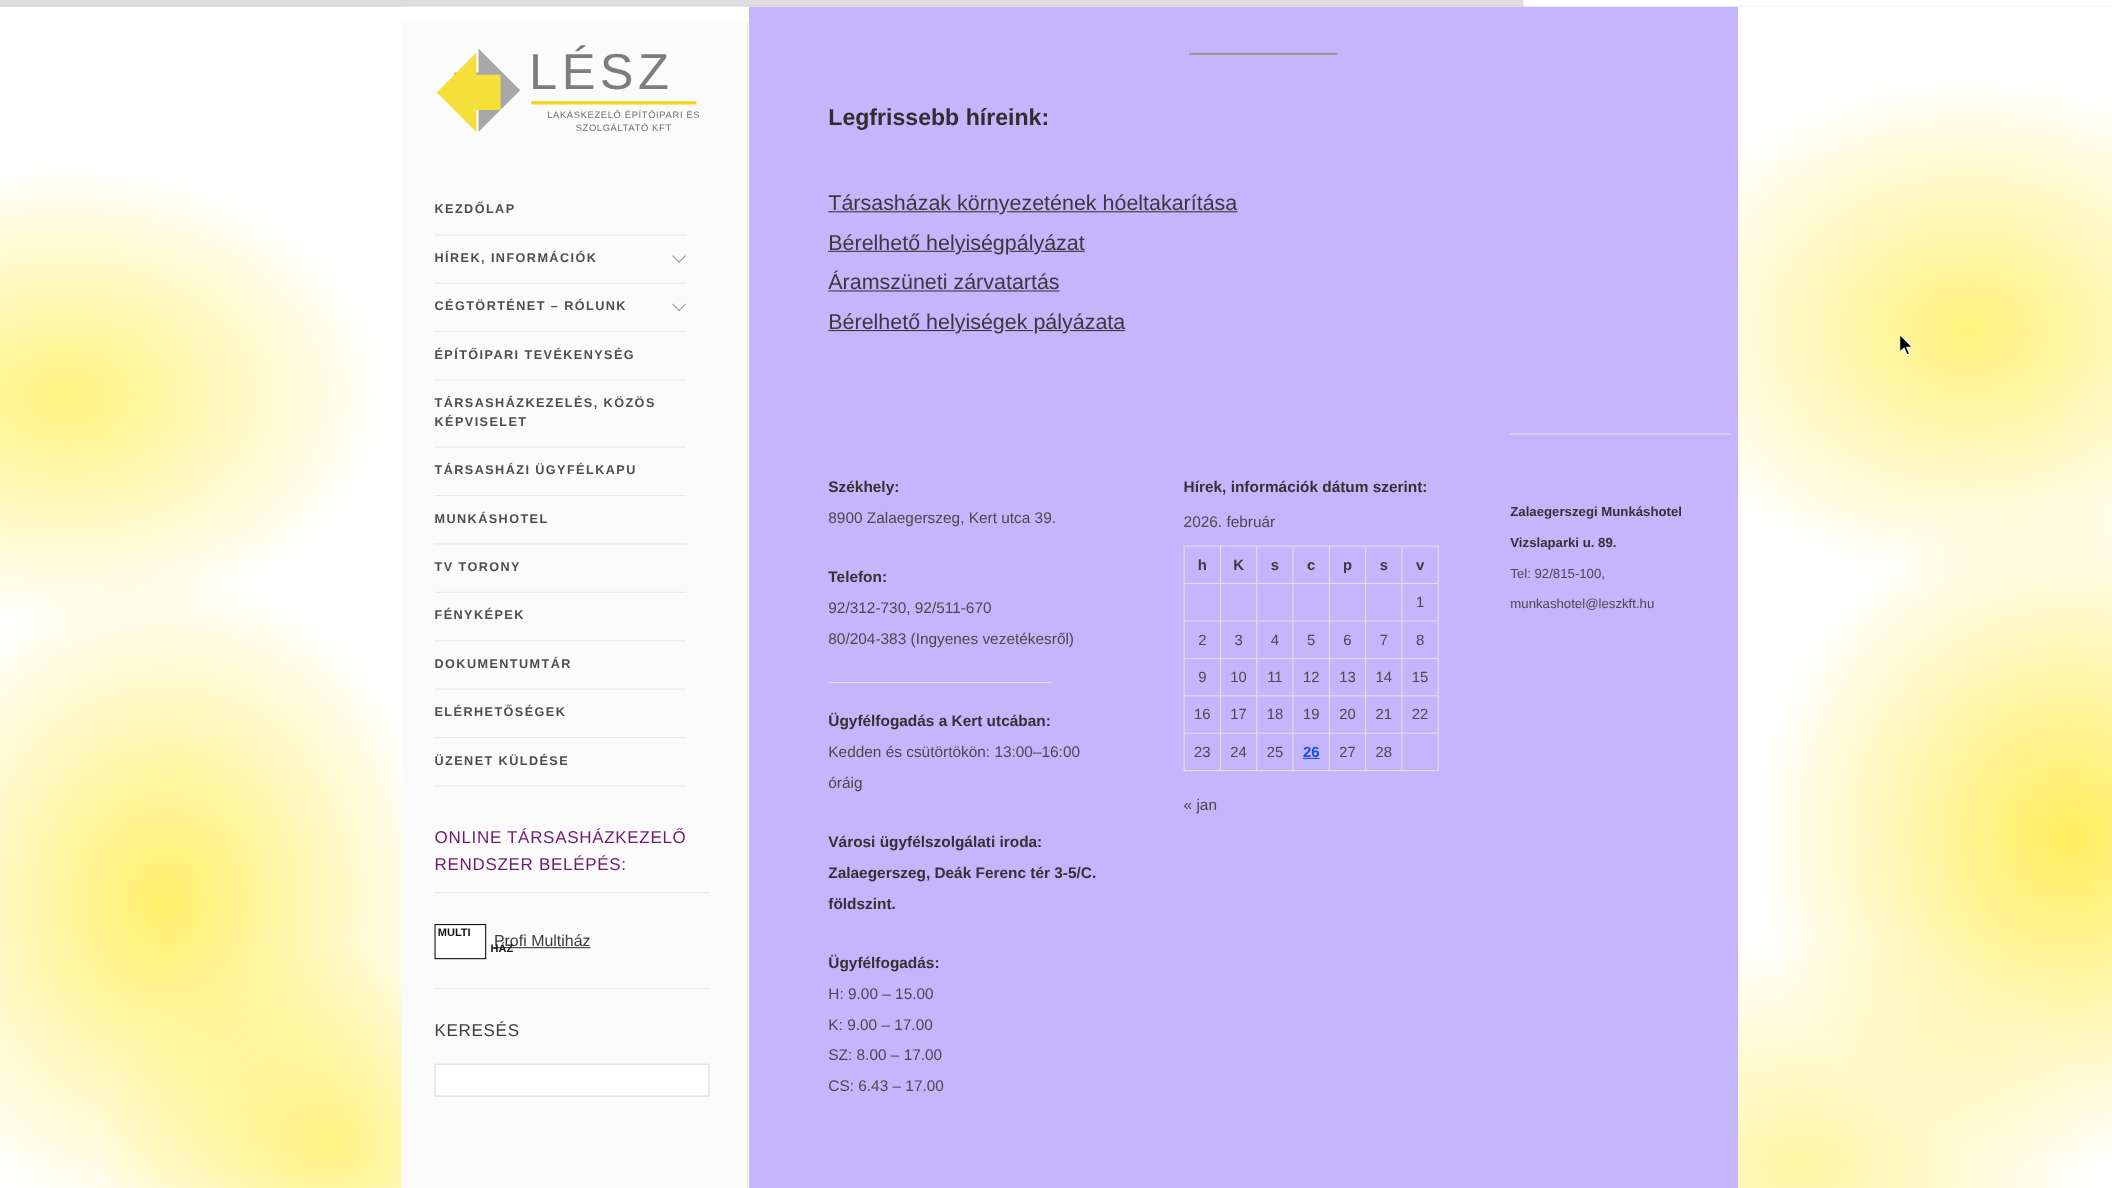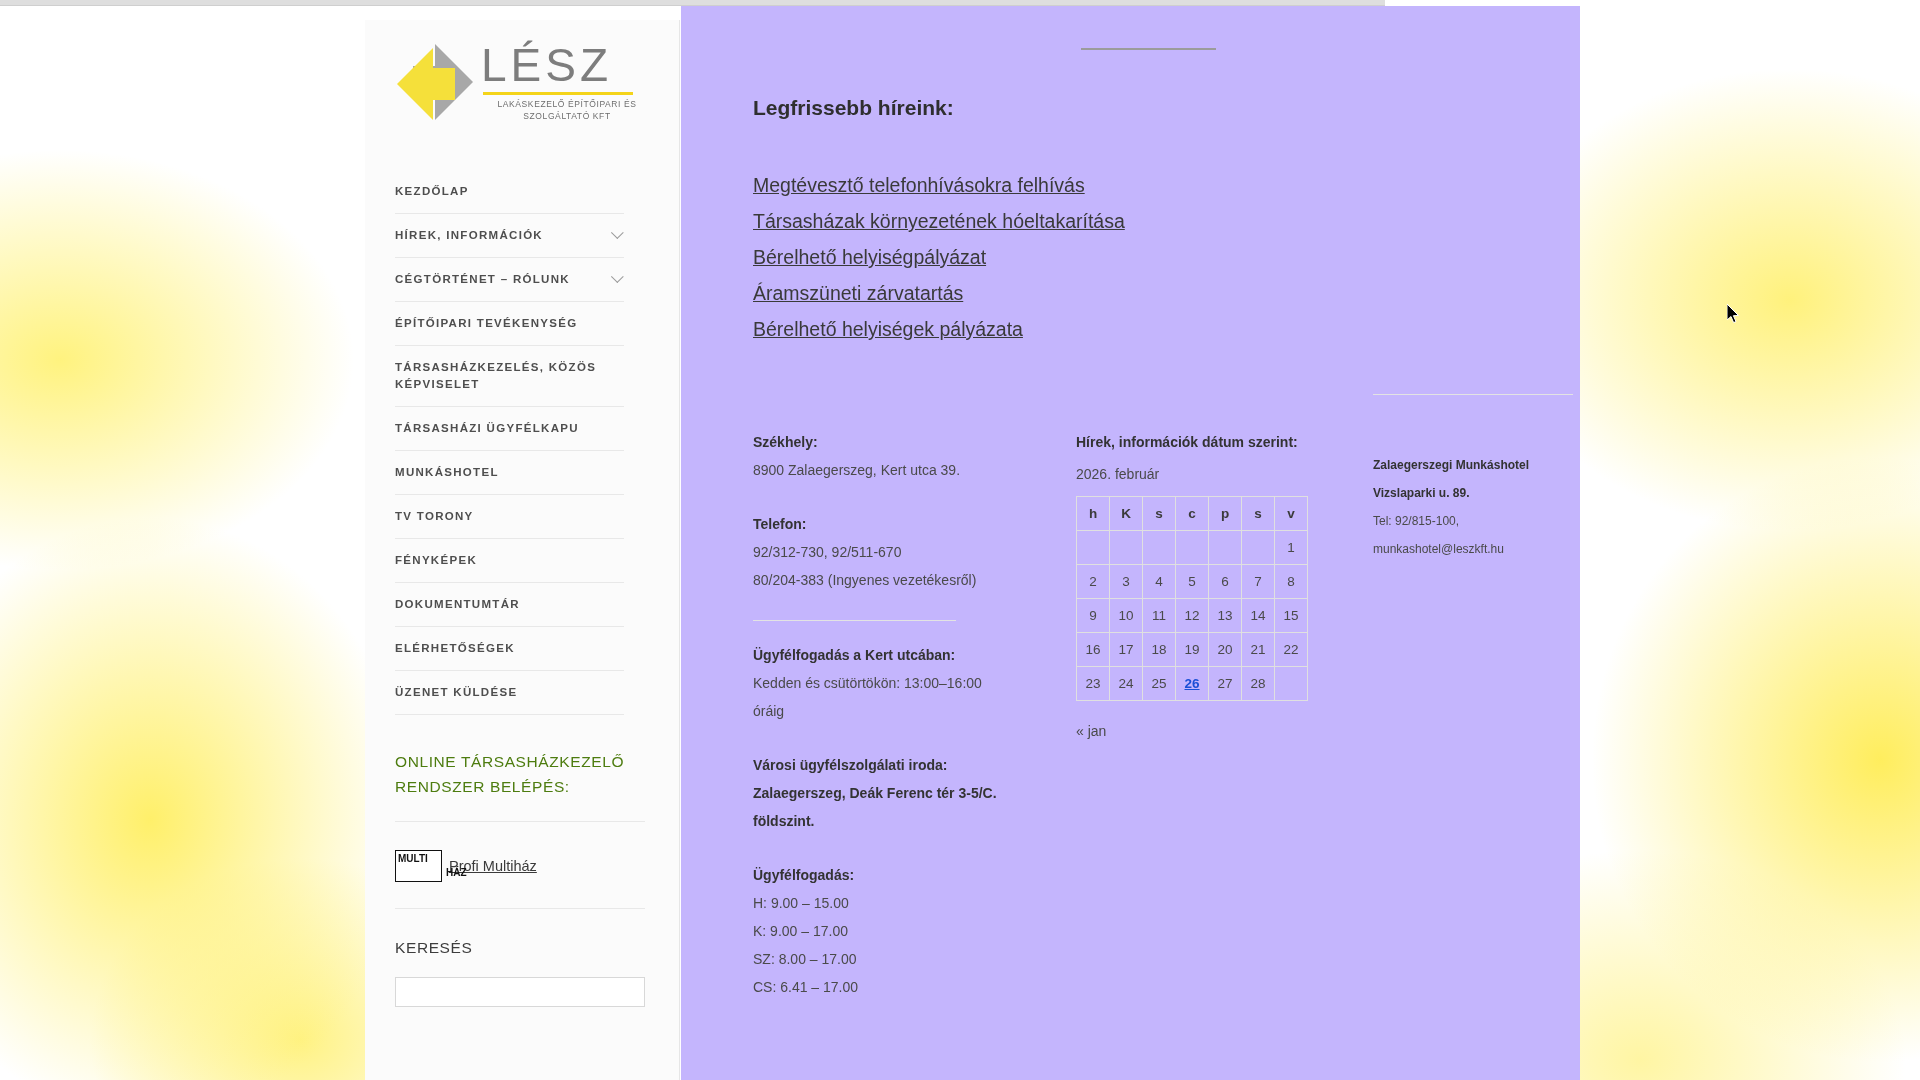--- a/index.html
+++ b/index.html
@@ -132,24 +132,24 @@
     transform-origin: center;
     rotate: 45deg;
     margin-top: -4px;
   }
 
   .section-head {
     margin: 34px 0 0 20px;
     width: 250px;
     font-size: 15.5px;
     letter-spacing: 0.6px;
-    color: #4d7c0f;
+    color: #701a75;
     line-height: 25px;
     font-weight: 400;
-    padding-bottom: 22px;
+    padding-bottom: 12px;
     border-bottom: 1px solid #e8e8e8;
   }
 
   .multi-row {
     margin: 28px 0 0 20px;
     display: flex;
     align-items: center;
     gap: 7px;
     padding-bottom: 26px;
     border-bottom: 1px solid #e8e8e8;
@@ -406,21 +406,20 @@
     <input class="search-box" type="text" placeholder="" style="">
   </div>
 
   <div id="main">
 
     <div class="top-rule"></div>
 
     <div class="news-title">Legfrissebb híreink:</div>
 
     <div class="news-list">
-      <a class="news-link">Megtévesztő telefonhívásokra felhívás</a>
       <a class="news-link">Társasházak környezetének hóeltakarítása</a>
       <a class="news-link">Bérelhető helyiségpályázat</a>
       <a class="news-link">Áramszüneti zárvatartás</a>
       <a class="news-link">Bérelhető helyiségek pályázata</a>
     </div>
 
     <div class="col-contact">
       <div class="grp">
         <div class="bold">Székhely:</div>
         <div>8900 Zalaegerszeg, Kert utca 39.</div>
@@ -437,21 +436,21 @@
       </div>
       <div class="grp">
         <div class="bold">Városi ügyfélszolgálati iroda:</div>
         <div class="bold">Zalaegerszeg, Deák Ferenc tér 3-5/C. földszint.</div>
       </div>
       <div class="grp">
         <div class="bold">Ügyfélfogadás:</div>
         <div>H: 9.00 – 15.00</div>
         <div>K: 9.00 – 17.00</div>
         <div>SZ: 8.00 – 17.00</div>
-        <div>CS: 6.41 – 17.00</div>
+        <div>CS: 6.43 – 17.00</div>
       </div>
     </div>
 
     <div class="col-cal">
       <div class="cal-head">Hírek, információk dátum szerint:</div>
       <div class="cal-month">2026. február</div>
       <table class="cal">
         <thead>
           <tr>
             <th>h</th>

